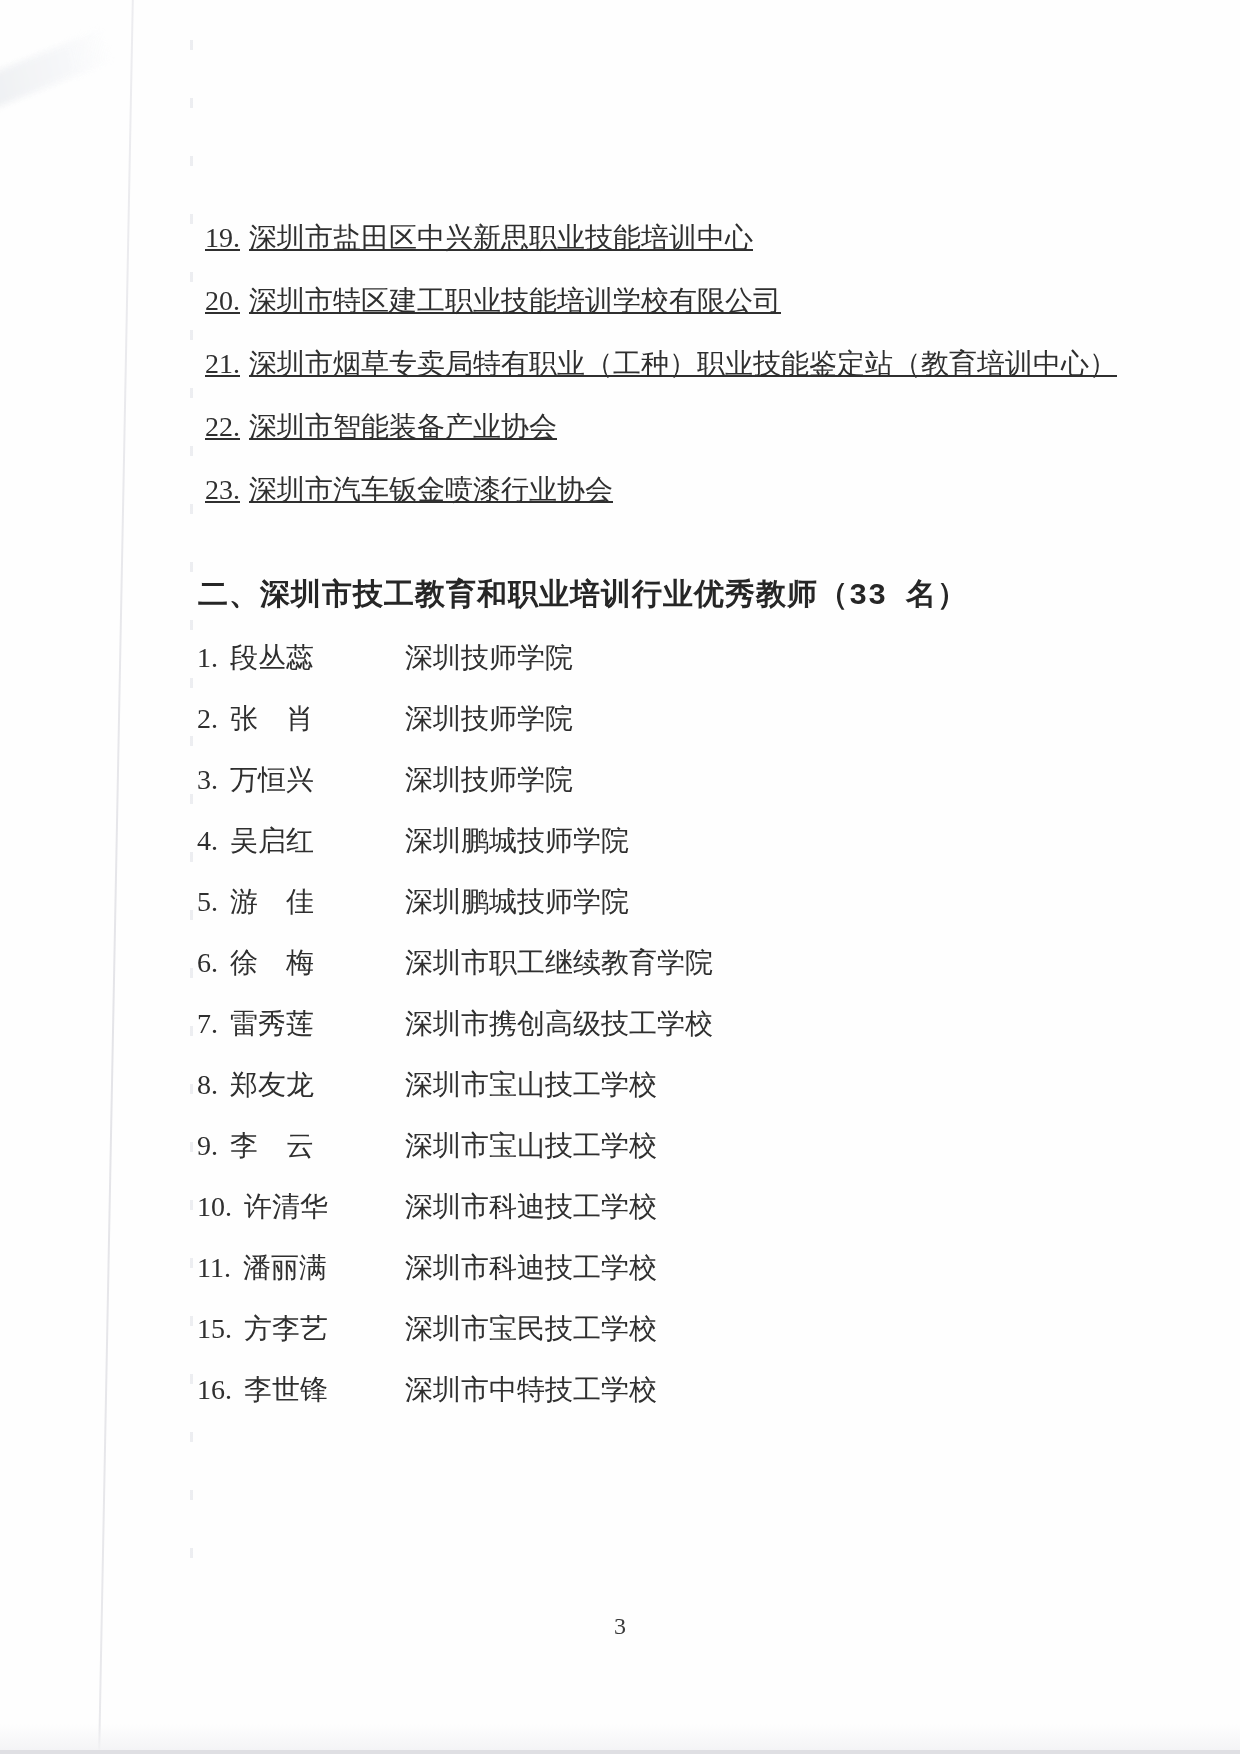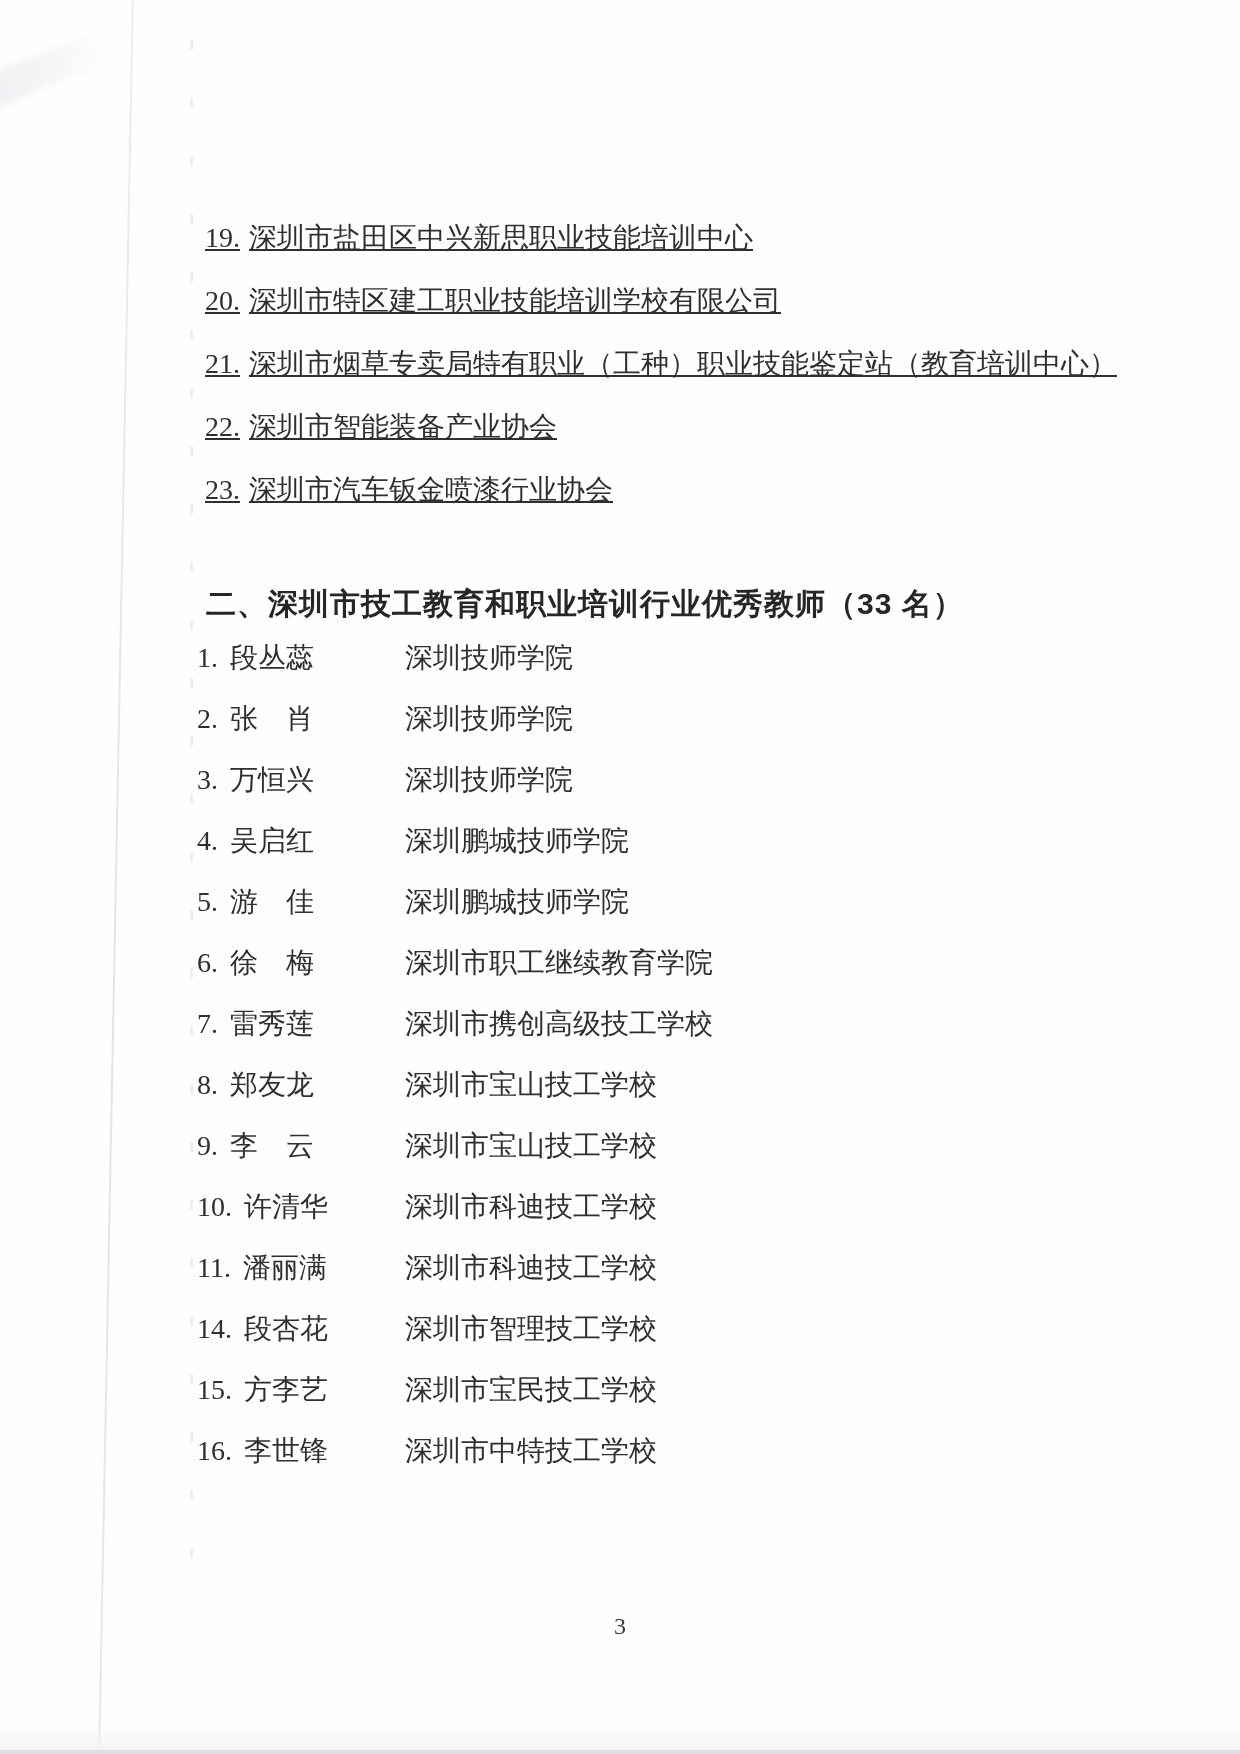--- a/index.html
+++ b/index.html
@@ -92,22 +92,22 @@
     white-space: nowrap;
   }
   .org-list .num {
     margin-right: 9px;
   }
 
   .section-heading {
     position: absolute;
     left: 197px;
     top: 577px;
-    margin: 9px;
-    font-family: Liberation Sans, sans-serif;
+    margin: 1px;
+    font-family: Liberation Mono, monospace;
     font-weight: 700;
     font-size: 30px;
     line-height: 36px;
     letter-spacing: 1px;
     color: #262626;
     white-space: nowrap;
     text-align: right;
   }
 
   .teacher-list {
@@ -234,24 +234,20 @@
         <span class="school">深圳市科迪技工学校</span>
       </li>
 
       <li>
         <span class="who"><span class="num">11.</span><span class="name">潘丽满</span></span>
         <span class="school">深圳市科迪技工学校</span>
       </li>
 
 
 
-      <li>
-        <span class="who"><span class="num">14.</span><span class="name">段杏花</span></span>
-        <span class="school">深圳市智理技工学校</span>
-      </li>
 
       <li>
         <span class="who"><span class="num">15.</span><span class="name">方李艺</span></span>
         <span class="school">深圳市宝民技工学校</span>
       </li>
 
       <li>
         <span class="who"><span class="num">16.</span><span class="name">李世锋</span></span>
         <span class="school">深圳市中特技工学校</span>
       </li>

